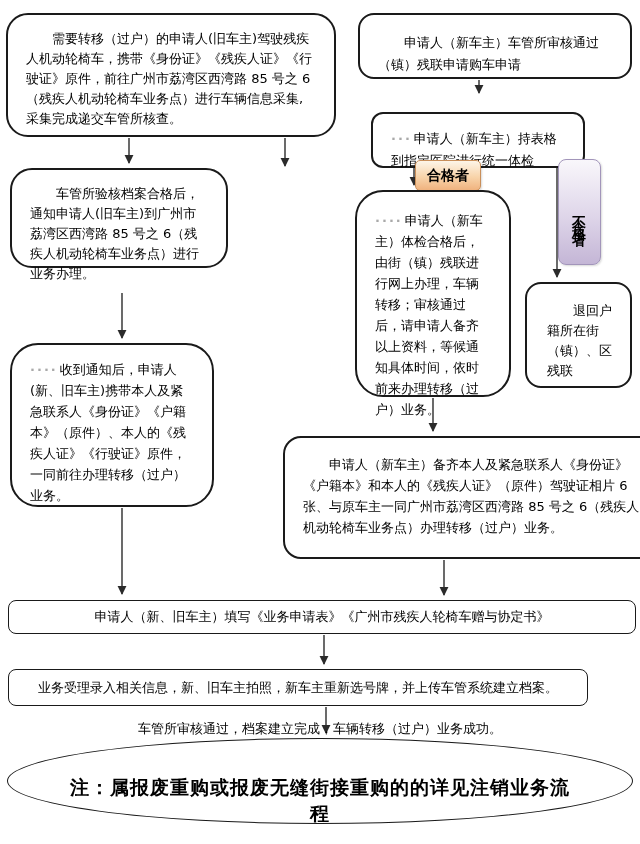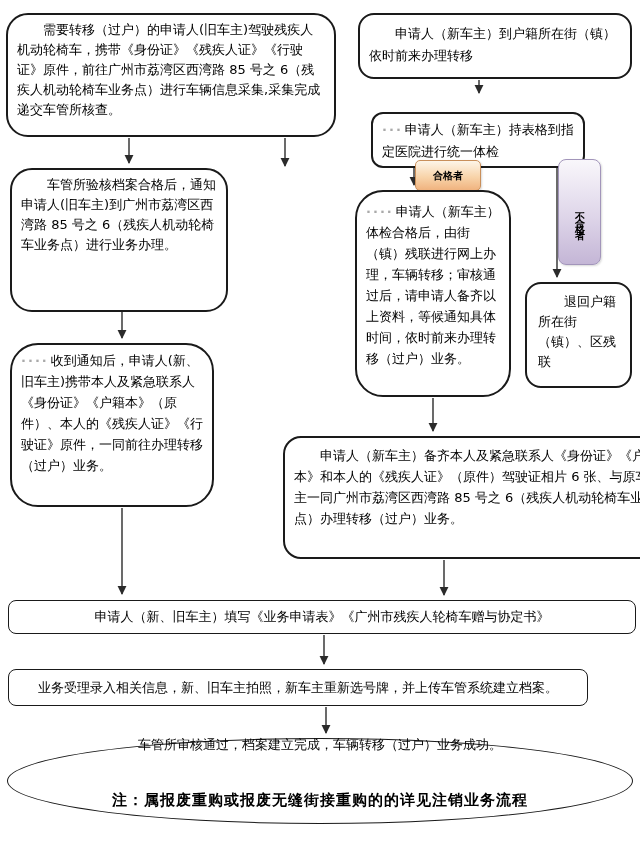--- a/index.html
+++ b/index.html
@@ -24,21 +24,21 @@
   .node {
     position: absolute;
     box-sizing: border-box;
     background: #ffffff;
     border: 2px solid var(--box-border, #1a1a1a);
     font-size: 13px;
     line-height: 20px;
     padding: 5px 9px;
     color: var(--text, #000);
   }
-  .node p { margin: 0; }
+  .node p { margin: 9px; }
   .indent p { text-indent: 2em; }
   .dots {
     color: #a9a9a9;
     letter-spacing: 2px;
     margin-right: 2px;
     font-weight: bold;
   }
   .wide {
     border-width: 1.5px;
     border-radius: 8px;
@@ -56,50 +56,50 @@
     background: #fff;
     display: flex;
     flex-direction: column;
     align-items: center;
     justify-content: center;
     gap: 21px;
     text-align: center;
     padding: 8px 40px;
   }
   .terminator .line1 { font-size: 13px; margin: 0; }
-  .terminator .note  { font-size: 15px; font-weight: bold; margin: 16px; letter-spacing: 1px; }
+  .terminator .note  { font-size: 19px; font-weight: bold; margin: 16px; letter-spacing: 1px; }
   .branch-label {
     position: absolute;
     box-sizing: border-box;
     display: flex;
     align-items: center;
     justify-content: center;
     font-weight: bold;
-    font-size: 10px;
+    font-size: 14px;
     color: #000;
   }
   .qualified {
     background: linear-gradient(180deg, #fdf5e8 0%, #f8d4aa var(--q-mid, 55%), var(--qualified-label-bg, #f0b37f) 100%);
     border: 1px solid var(--qualified-label-border, #c98f5a);
     border-radius: 5px;
     box-shadow: 1px 1px 2px rgba(0,0,0,0.15);
   }
   .unqualified {
     background: linear-gradient(180deg, #f9f7fb 0%, #ded5e9 55%, var(--unqualified-label-bg, #c4b6d6) 100%);
     border: 1px solid var(--unqualified-label-border, #a295ba);
     border-radius: 8px;
     box-shadow: 1px 1px 2px rgba(0,0,0,0.15);
     writing-mode: vertical-rl;
     text-orientation: upright;
     letter-spacing: 6px;
     padding-top: 8px;
   }
   
   #n-old-owner-start { left: 6px;   top: 13px;  width: 330px; height: 124px; border-radius: 22px; }
-  #n-archive-check   { left: 10px;  top: 168px; width: 218px; height: 144px; border-radius: 22px; }
+  #n-archive-check   { left: 10px;  top: 168px; width: 218px; height: 100px; border-radius: 22px; }
   #n-inspection-fail { left: 245px; top: 171px; width: 84px;  height: 110px; border-radius: 12px; }
   #n-notice-received { left: 10px;  top: 343px; width: 204px; height: 164px; border-radius: 28px; line-height: 21px; }
   #n-new-owner-start { left: 358px; top: 13px;  width: 274px; height: 66px;  border-radius: 16px; line-height: 22px; padding-top: 8px; }
   #n-medical-check   { left: 371px; top: 112px;  width: 214px; height: 56px;  border-radius: 12px; line-height: 22px; }
   #n-qualified-proc  { left: 355px; top: 190px; width: 156px; height: 207px; border-radius: 28px; line-height: 21px; padding-top: 9px; }
   #n-return-canlian  { left: 525px; top: 282px; width: 107px; height: 106px; border-radius: 16px; padding-top: 8px; padding-left: 11px; }
   #n-prepare-mat     { left: 283px; top: 436px; width: 388px; height: 123px; border-radius: 18px; line-height: 21px; padding-top: 7px; }
   #n-fill-forms      { left: 8px;   top: 600px; width: 628px; height: 34px; }
   #n-register-info   { left: 8px;   top: 669px; width: 580px; height: 37px; }
   #n-success         { left: 7px;   top: 738px; width: 626px; height: 86px; }
@@ -139,21 +139,21 @@
   <div class="node indent" id="n-archive-check">
     <p>车管所验核档案合格后，通知申请人(旧车主)到广州市荔湾区西湾路 85 号之 6（残疾人机动轮椅车业务点）进行业务办理。</p>
   </div>
 
 
   <div class="node" id="n-notice-received">
     <p><span class="dots">····</span><span>收到通知后，申请人(新、旧车主)携带本人及紧急联系人《身份证》《户籍本》（原件）、本人的《残疾人证》《行驶证》原件，一同前往办理转移（过户）业务。</span></p>
   </div>
 
   <div class="node indent" id="n-new-owner-start">
-    <p>申请人（新车主）到户籍所在街（镇）依时前来办理转移</p>
+    <p>申请人（新车主）车管所审核通过（镇）残联申请购车申请</p>
   </div>
 
   <div class="node" id="n-medical-check">
     <p><span class="dots">···</span><span>申请人（新车主）持表格到指定医院进行统一体检</span></p>
   </div>
 
   <div class="branch-label qualified" id="lbl-qualified">
     <span>合格者</span>
   </div>
 

